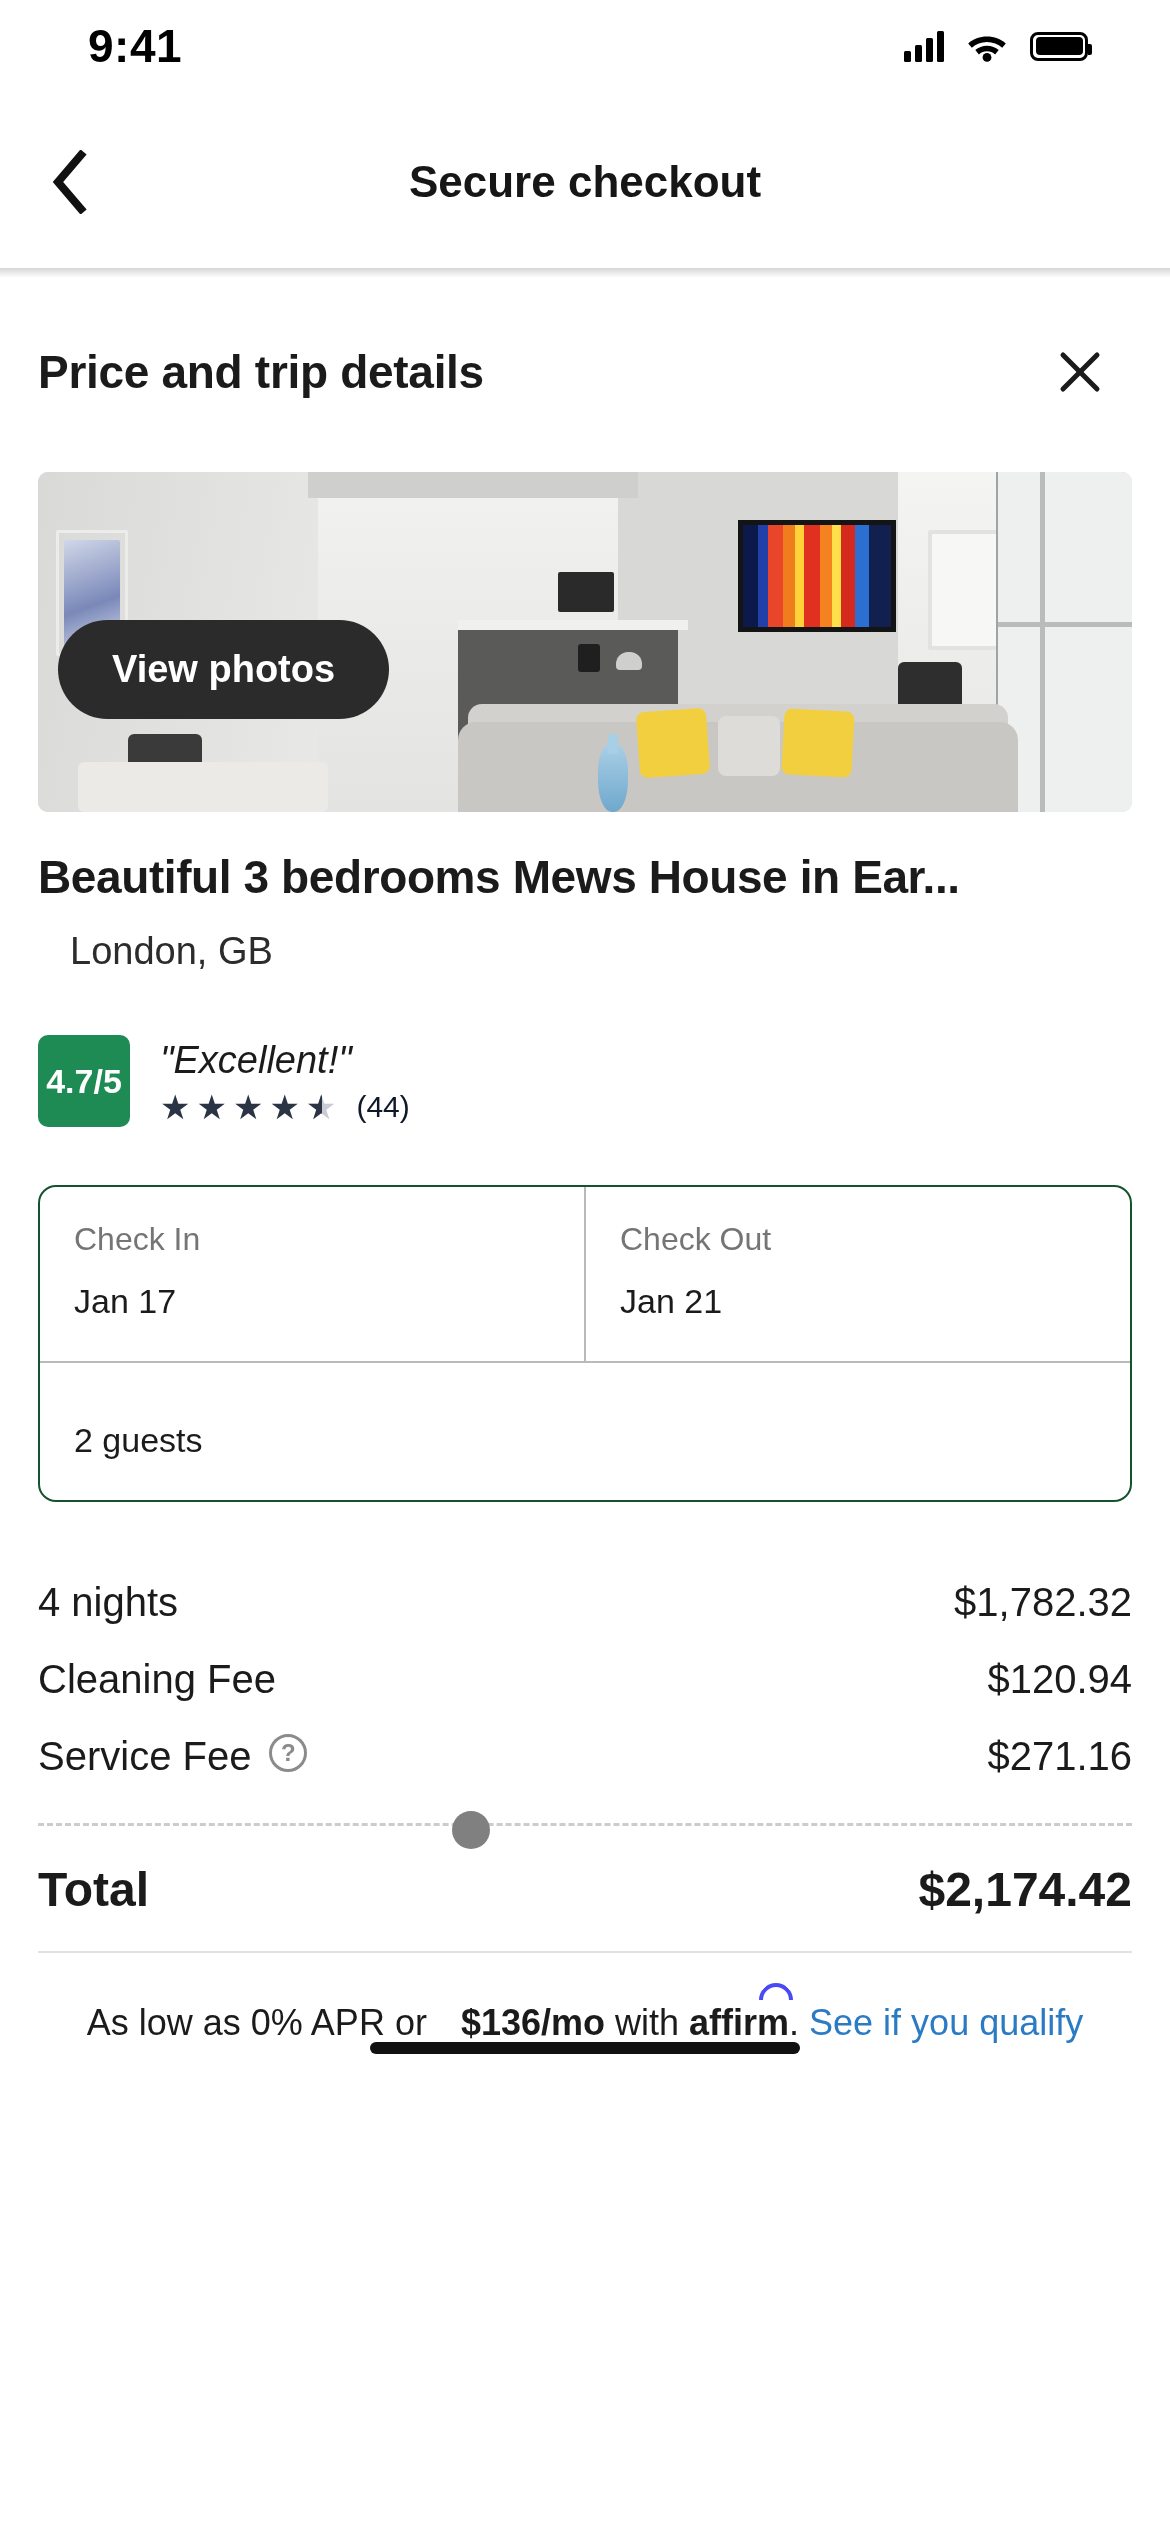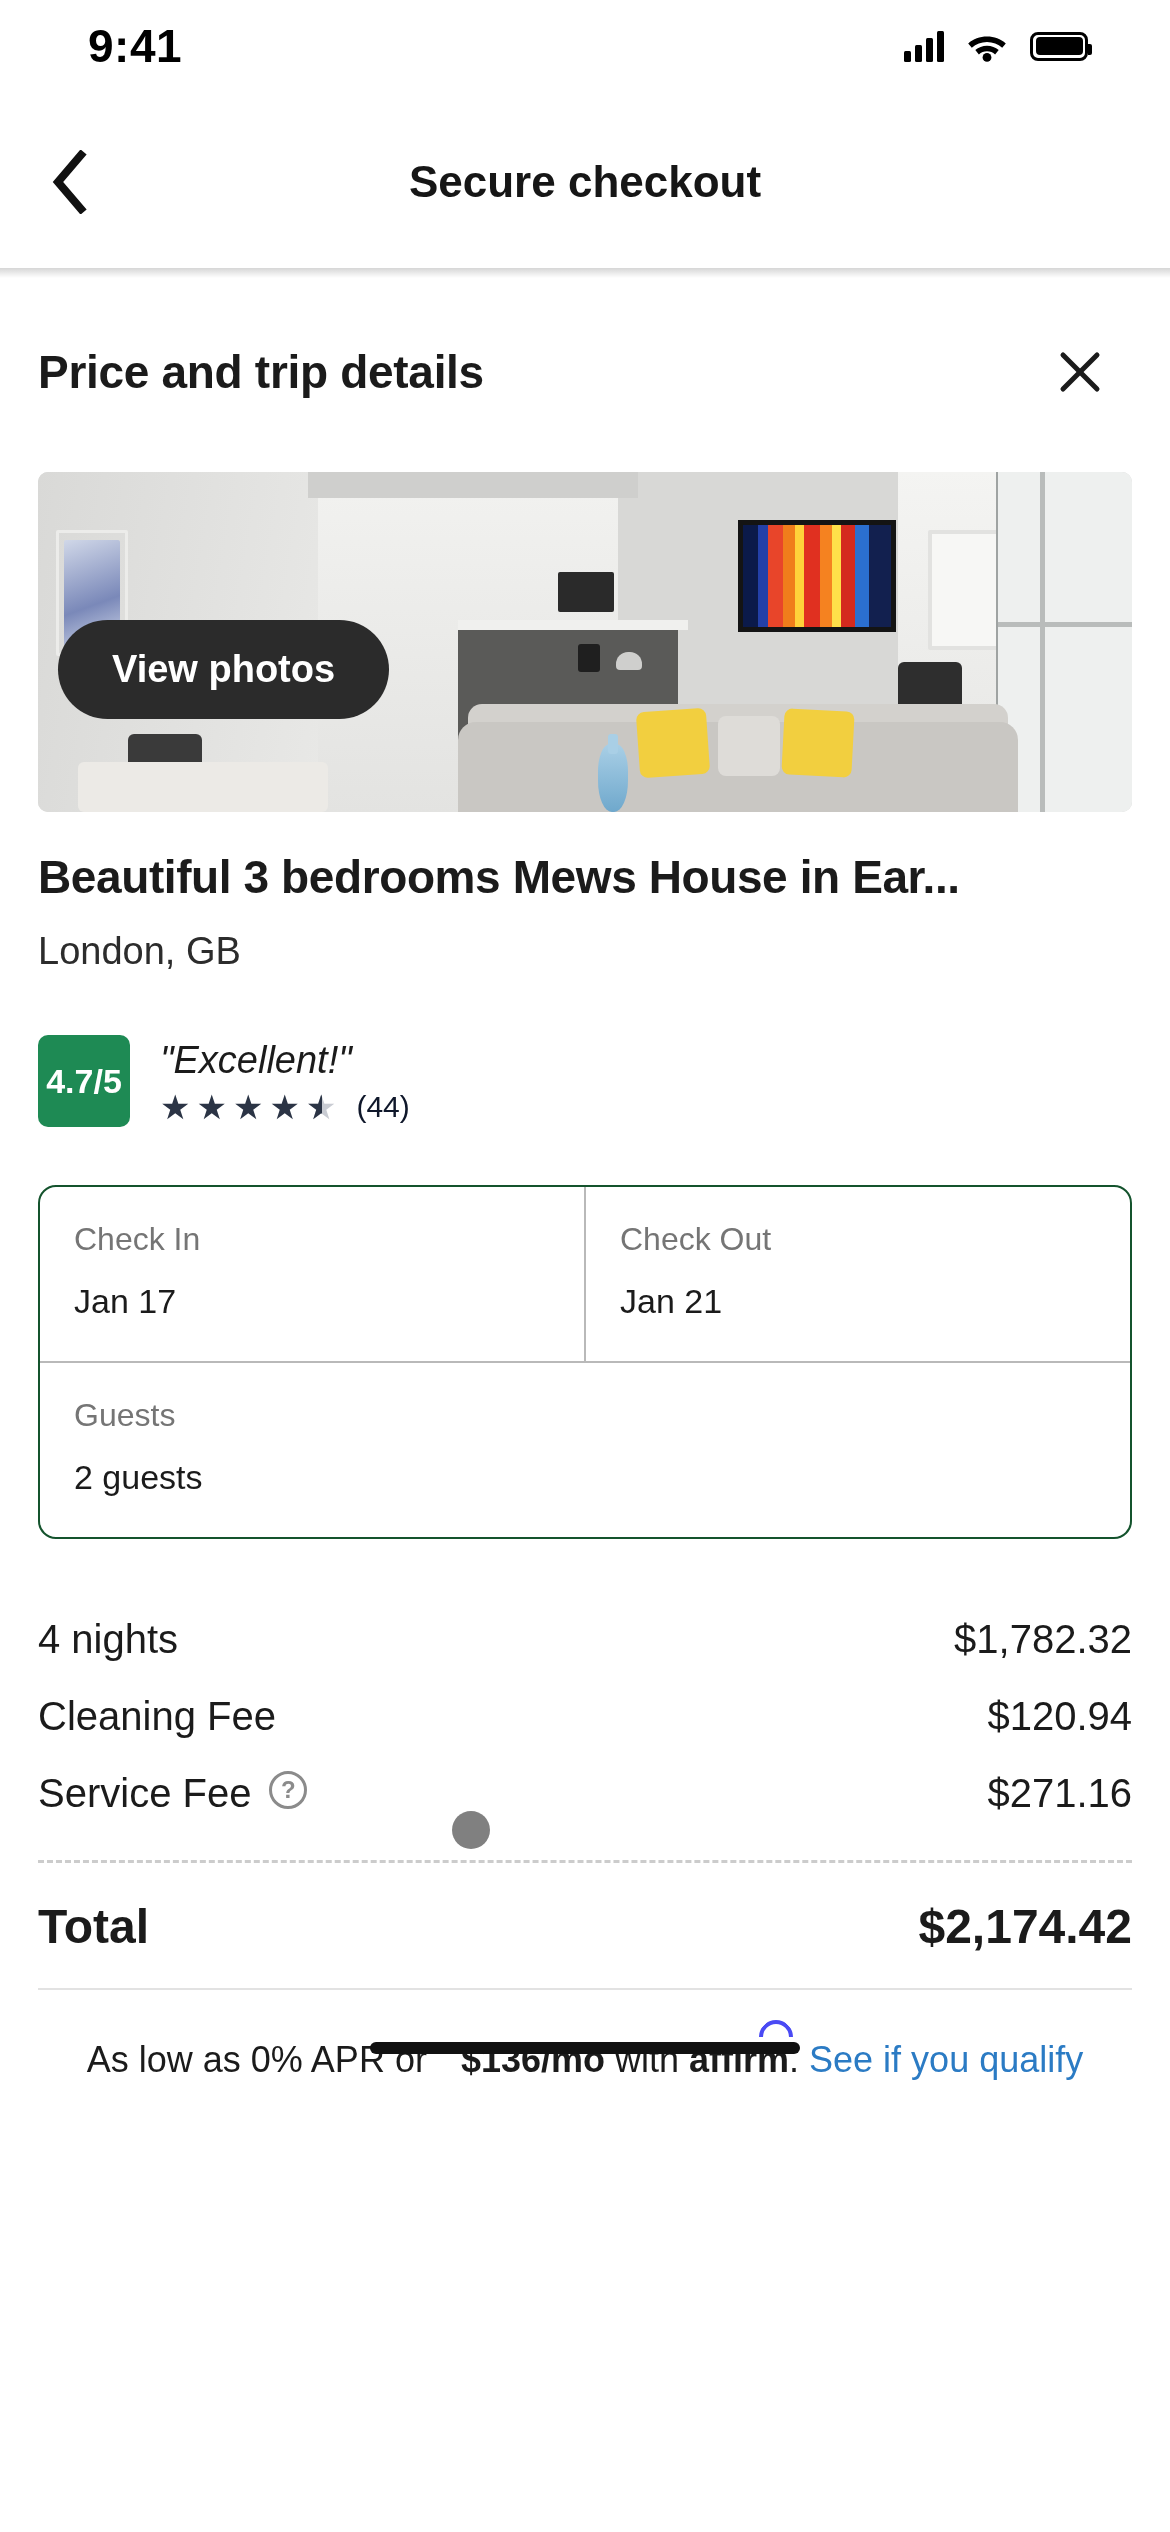--- a/index.html
+++ b/index.html
@@ -106,21 +106,21 @@
     position:absolute; left:20px; top:148px;
     background:#2b2b2b; color:#fff; border-radius:60px;
     padding:28px 54px; font-size:38px; font-weight:600; white-space:nowrap;
   }
 
   
   .prop-title {
     margin-top:38px; font-size:46px; font-weight:700; color:#1b1b1b;
     white-space:nowrap; overflow:hidden; letter-spacing:-0.4px;
   }
-  .prop-loc { margin-top:26px; font-size:38px; color:#2c2c2c; }
+  .prop-loc { margin-top:26px; font-size:38px; color:#2c2c2c;margin-left:32px; }
 
   
   .rating-row { margin-top:62px; display:flex; align-items:stretch; gap:30px; }
   .rating-badge {
     width:92px; height:92px; border-radius:10px;
     display:flex; align-items:center; justify-content:center;
     color:#fff; font-size:34px; font-weight:600;
   }
   .rating-right { display:flex; flex-direction:column; justify-content:center; gap:8px; }
   .rating-label { font-size:38px; font-style:italic; color:#1b1b1b; }
@@ -293,21 +293,20 @@
           <div class="bb-cell bordered">
             <div class="bb-label">Check In</div>
             <div class="bb-value">Jan 17</div>
           </div>
           <div class="bb-cell">
             <div class="bb-label">Check Out</div>
             <div class="bb-value">Jan 21</div>
           </div>
         </div>
         <div class="bb-bottom">
-          <div class="bb-label">Guests</div>
           <div class="bb-value">2 guests</div>
         </div>
       </div>
 
       <div class="prices">
 
         <div class="price-row">
           <div class="price-label">
             <span>4 nights</span>
           </div>

